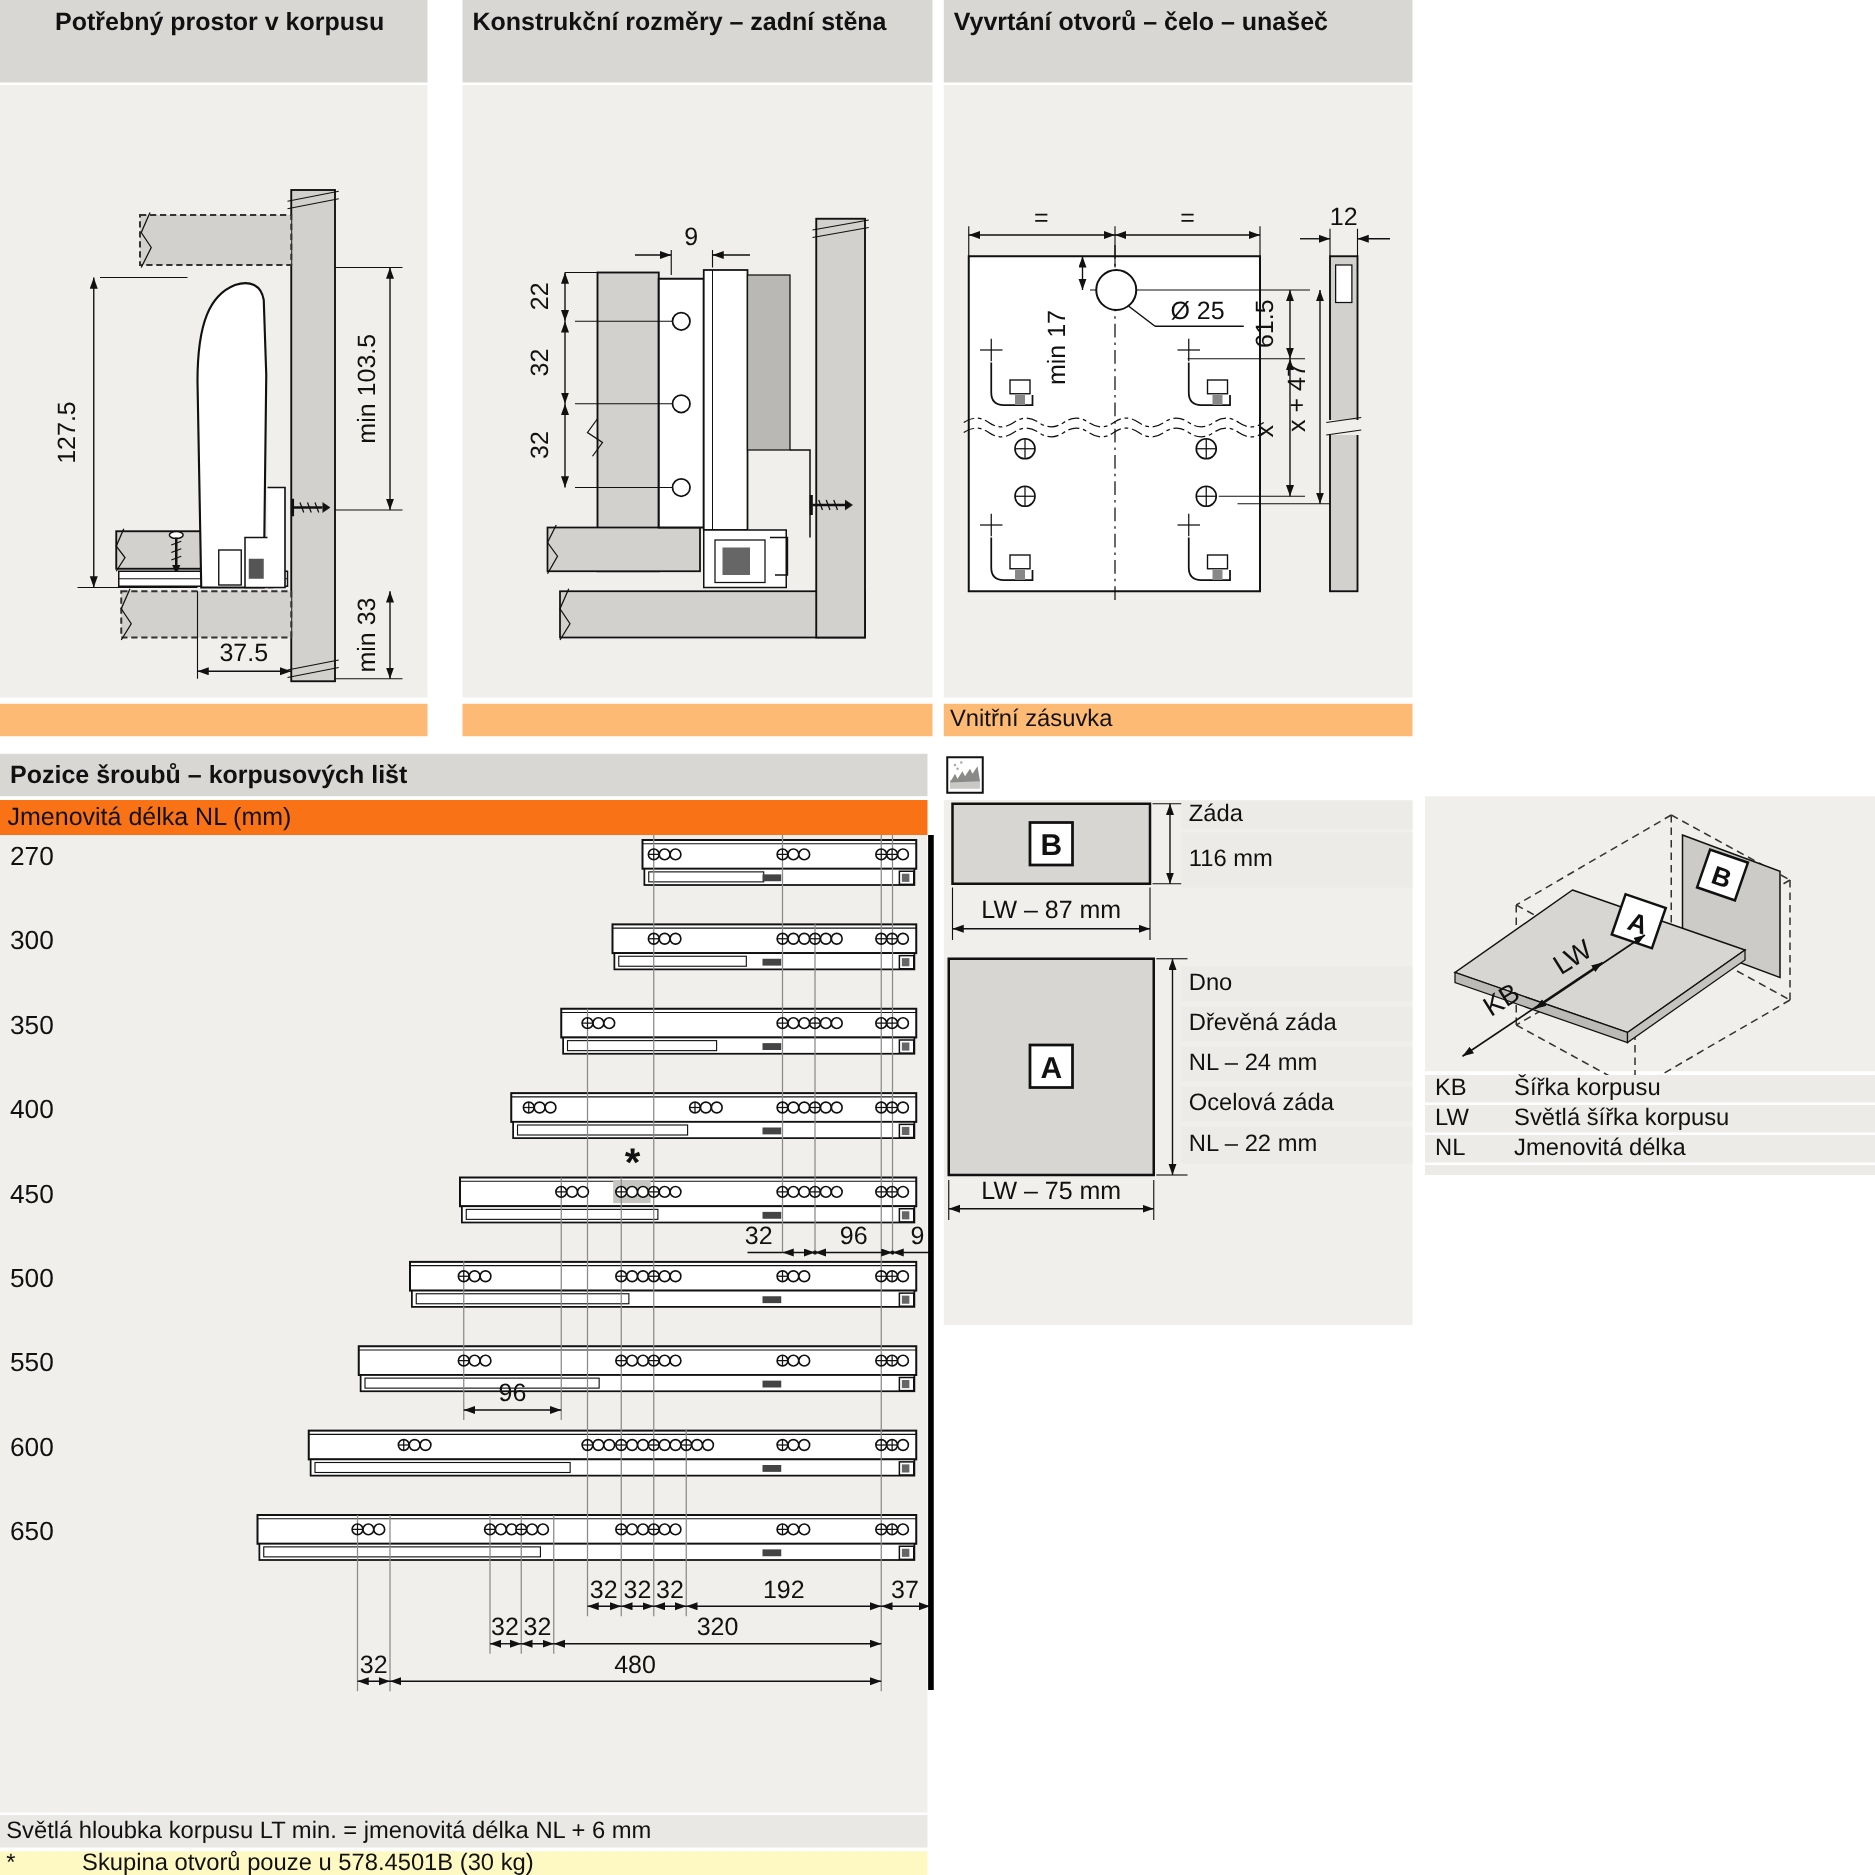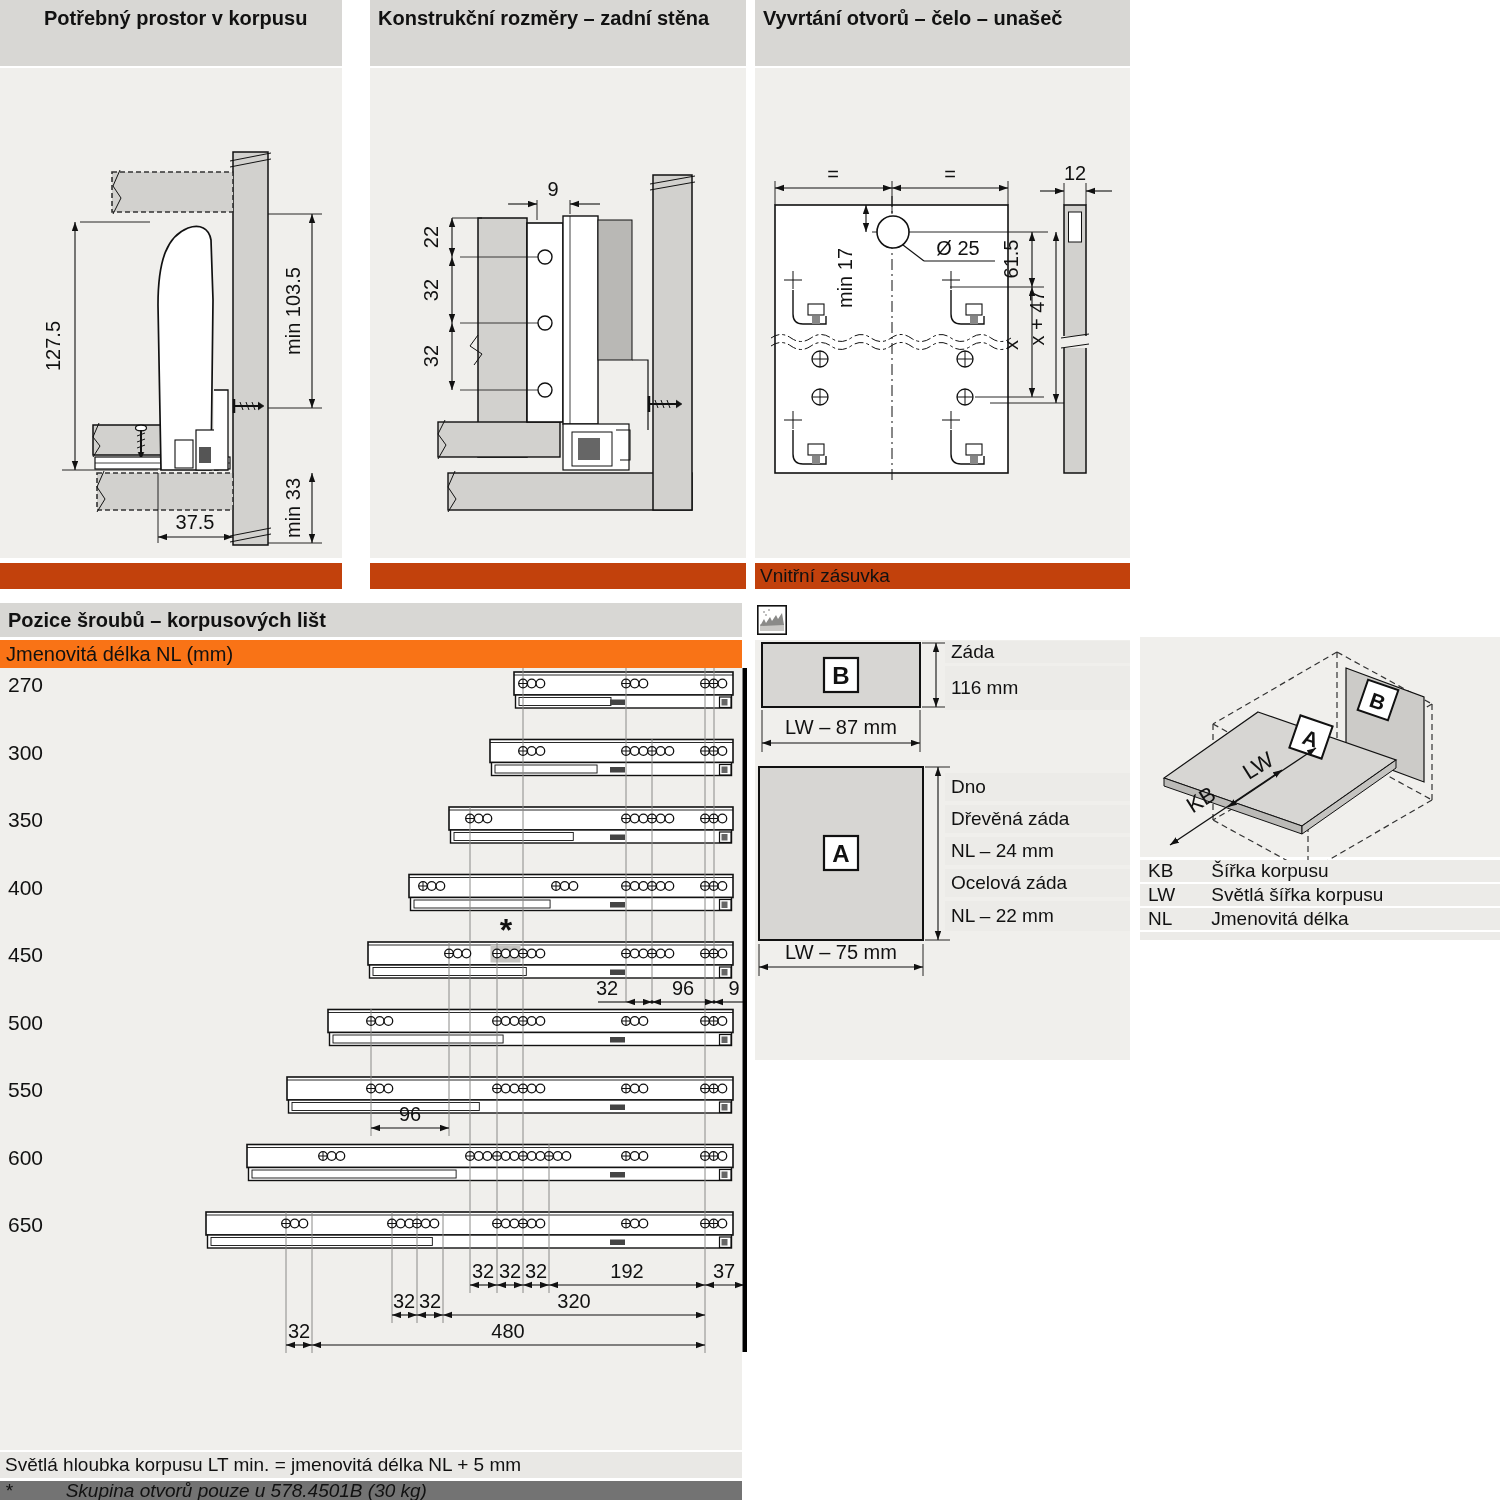--- a/index.html
+++ b/index.html
@@ -1,25 +1,25 @@
 <!DOCTYPE html>
 <html><head>
 <meta charset="utf-8">
 <style>
   html,body{margin:0;padding:0;background:#fff;}
   .page{position:relative;width:1500px;height:1500px;background:#fff;overflow:hidden;
         font-family:"Liberation Sans",sans-serif;color:#111;}
   .abs{position:absolute;}
   .hdr{background:#d8d7d4;font-weight:bold;font-size:20px;line-height:31px;padding:3px 8px;box-sizing:border-box;}
   .area{background:#f0efec;}
-  .cap{background:#c2410c;font-size:19px;line-height:26px;padding:0 5px;box-sizing:border-box;}
+  .cap{background:#fdba74;font-size:19px;line-height:26px;padding:0 5px;box-sizing:border-box;}
   .subband{background:#f97316;font-size:20px;line-height:28px;padding:0 6px;box-sizing:border-box;}
   .rowcell{background:#ecebe8;font-size:19px;padding-left:6px;box-sizing:border-box;}
   .footband1{background:#e9e8e5;font-size:19px;line-height:26px;padding-left:5px;box-sizing:border-box;}
-  .footband2{background:#737373;font-size:19px;line-height:19px;padding-left:5px;box-sizing:border-box;font-style:italic;}
+  .footband2{background:#fef9c3;font-size:19px;line-height:19px;padding-left:5px;box-sizing:border-box;}
   svg{position:absolute;overflow:visible;}
   svg text{font-family:"Liberation Sans",sans-serif;fill:#111;}
   .dtx{font-size:20px;}
   .legkey{display:inline-block;width:58px;padding-left:8px;}
 </style>
 </head>
 <body>
 
 <div class="page">
 
@@ -651,21 +651,21 @@
         <line x1="443" y1="1315" x2="705" y2="1315" stroke="#111" stroke-width="1.1" marker-start="url(#arR)" marker-end="url(#arR)"></line>
         <text x="574" y="1308" font-size="20" text-anchor="middle">320</text>
         <line x1="286" y1="1345" x2="312" y2="1345" stroke="#111" stroke-width="1.1" marker-start="url(#arR)" marker-end="url(#arR)"></line>
         <text x="299" y="1338" font-size="20" text-anchor="middle">32</text>
         <line x1="312" y1="1345" x2="705" y2="1345" stroke="#111" stroke-width="1.1" marker-start="url(#arR)" marker-end="url(#arR)"></line>
         <text x="508" y="1338" font-size="20" text-anchor="middle">480</text>
         <rect x="742.5" y="668" width="4.5" height="684" fill="#000"></rect>
       </g>
   </svg>
   <div class="abs footband1" style="left:0;top:1452px;width:742px;height:26px;">
-    <span>Světlá hloubka korpusu LT min. = jmenovitá délka NL + 5 mm</span>
+    <span>Světlá hloubka korpusu LT min. = jmenovitá délka NL + 6 mm</span>
   </div>
   <div class="abs footband2" style="left:0;top:1481px;width:742px;height:19px;">
     <span>*</span>
     <span style="margin-left:48px;">Skupina otvorů pouze u 578.4501B (30 kg)</span>
   </div>
 
   <svg style="left:757px;top:605px;" width="30" height="30" viewBox="0 0 30 30">
     <rect x="0.8" y="0.8" width="28.4" height="28.4" fill="#fff" stroke="#111" stroke-width="1.6"></rect>
     <rect x="3" y="19" width="24" height="7" fill="#c9c8c5"></rect>
     <path d="M3,21 L7,14 L9,18 L13,12 L15,16 L19,10 L21,14 L25,8 L27,20 Z" fill="#8a8a88"></path>

